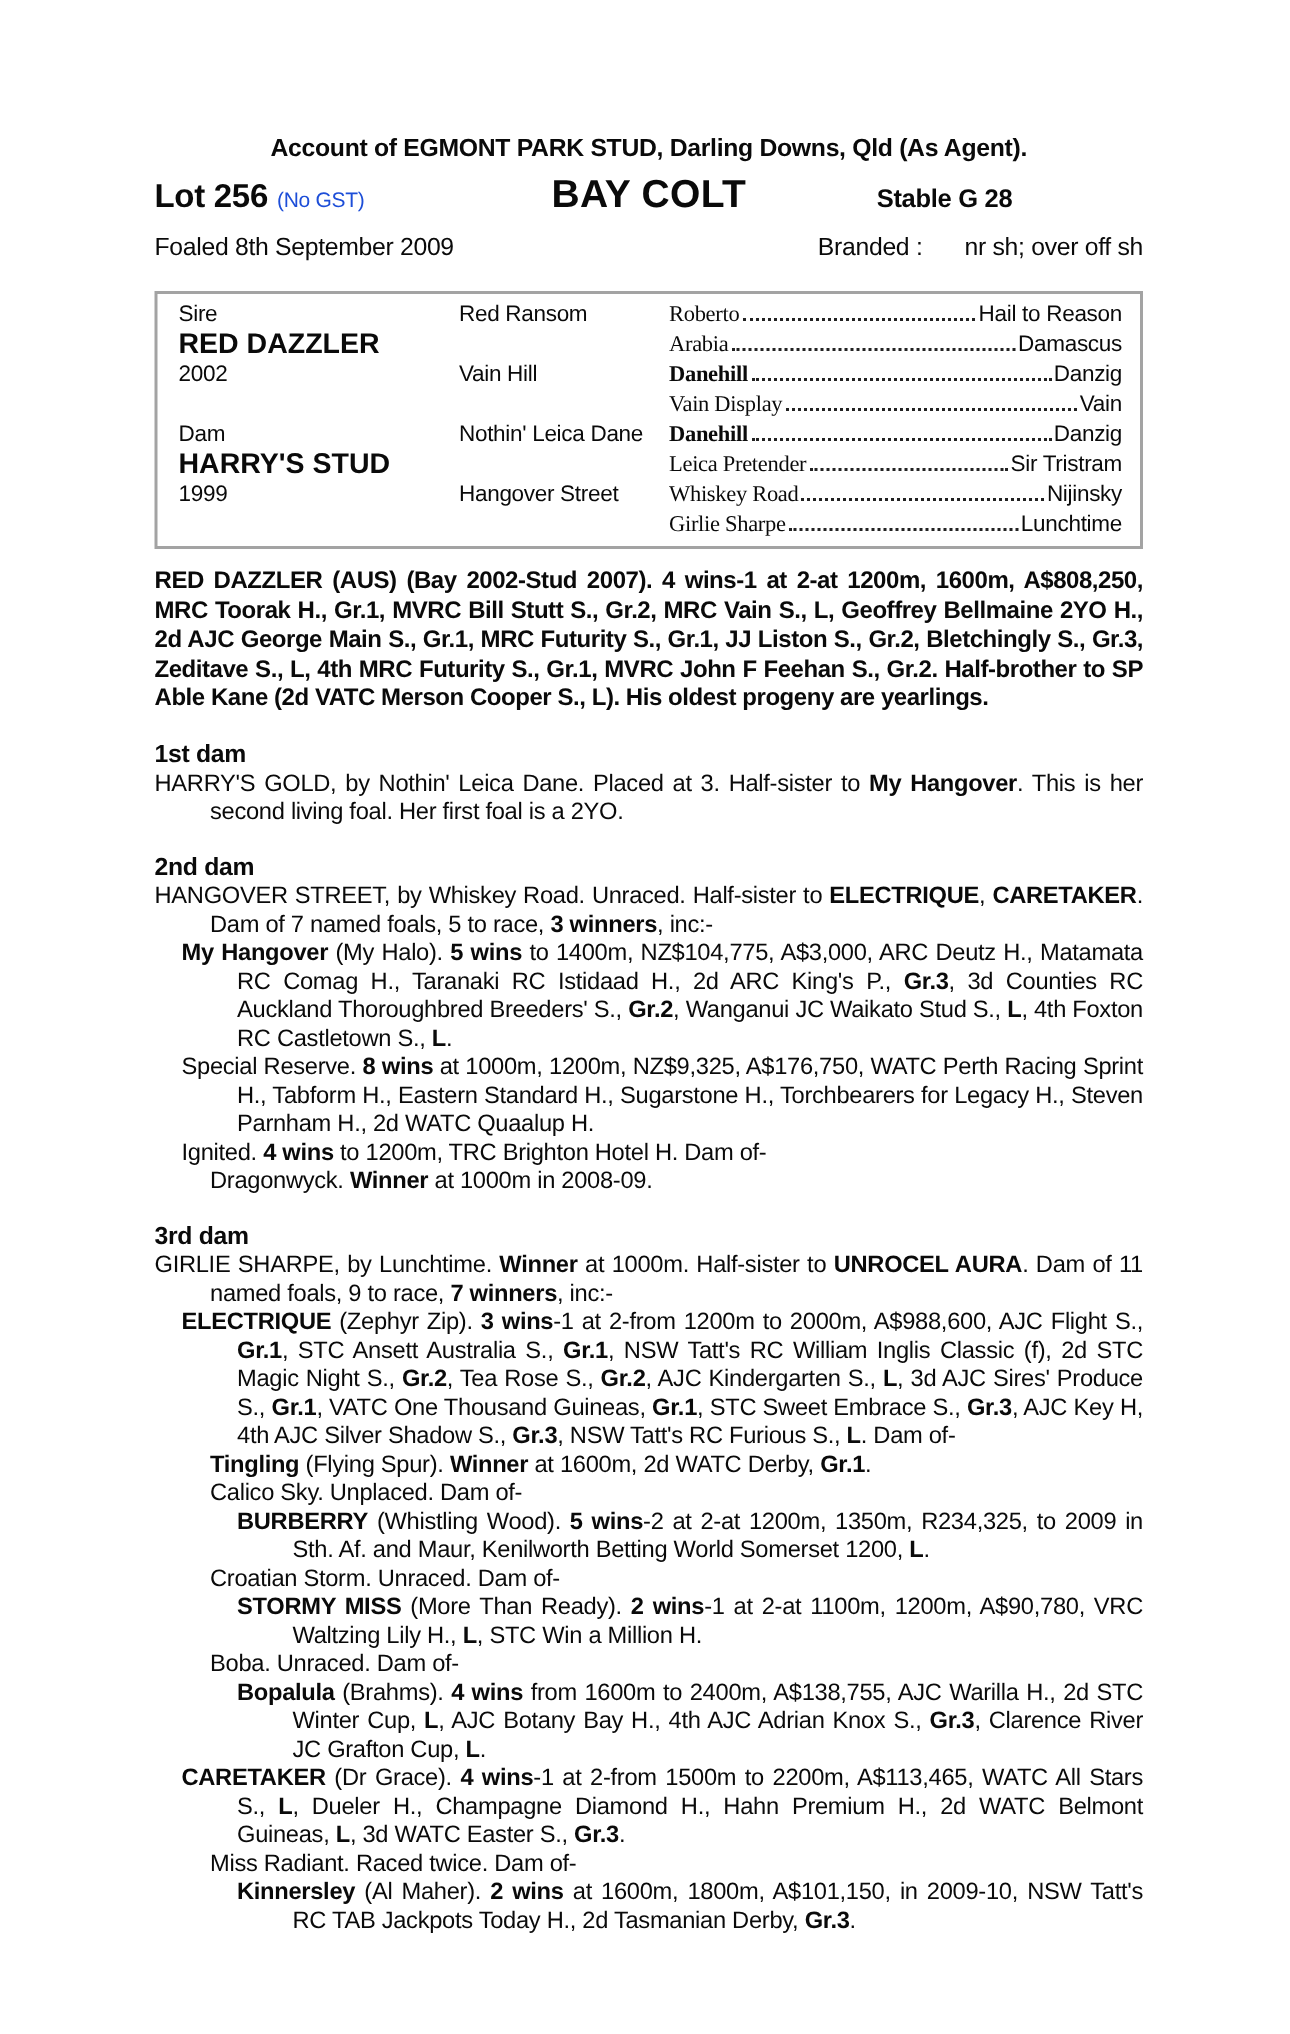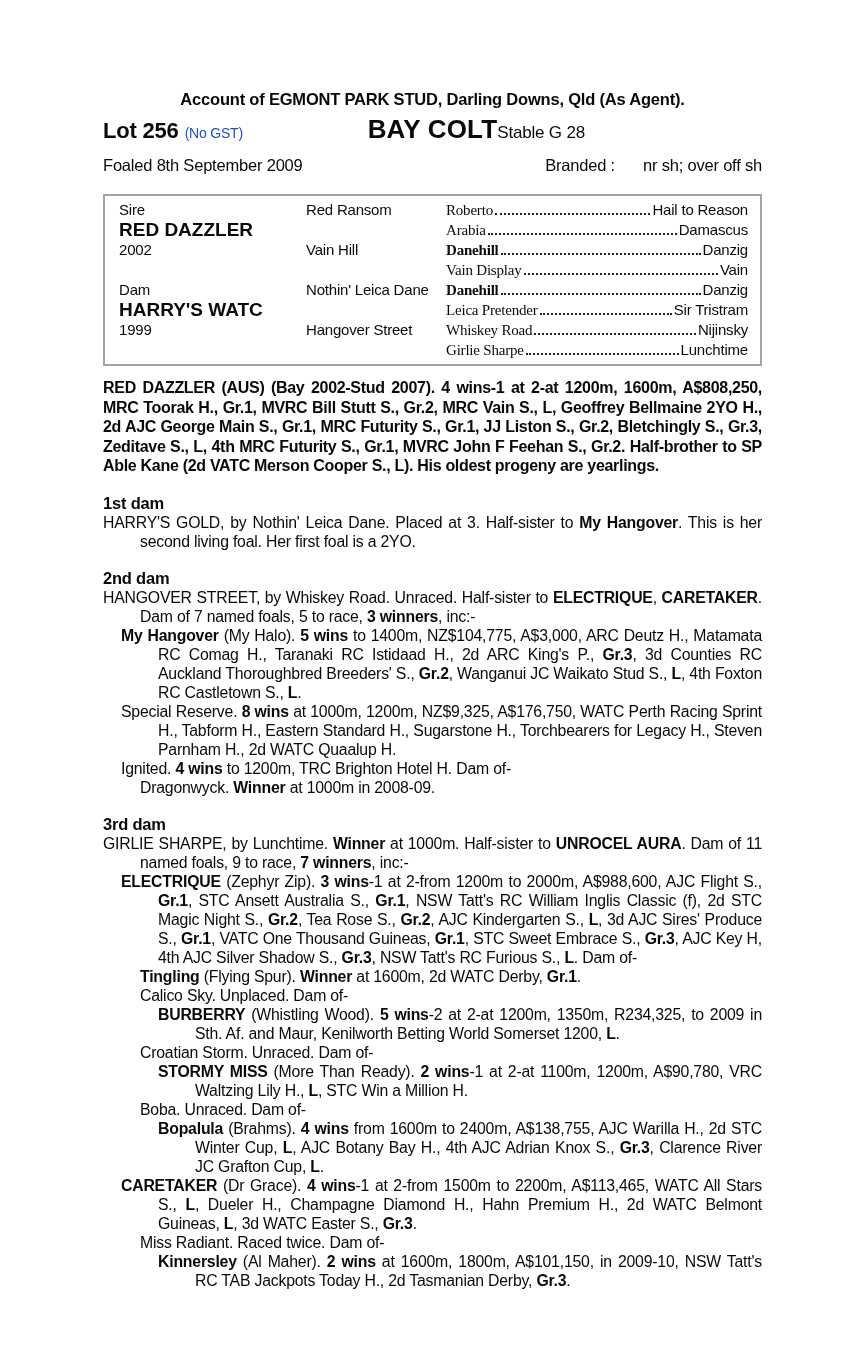--- a/index.html
+++ b/index.html
@@ -14,21 +14,21 @@
   
   .account-line { text-align:center; font-weight:bold; font-size:16.5px; }
   .lot-row {
     display:grid; grid-template-columns:1fr auto 1fr;
     align-items:baseline; margin-top:5px;
   }
   .lot-left { display:flex; align-items:baseline; gap:6px; }
   .lot-number { font-weight:bold; font-size:22px; }
   .gst-note { font-size:14px; color:#1d4ed8; }
   .horse-type { font-weight:bold; font-size:26px; letter-spacing:0.2px; }
-  .stable-number { font-weight:normal; font-size:17px; text-align:left; }
+  .stable-number { font-weight:bold; font-size:17px; text-align:center; }
   .foaled-row {
     display:flex; justify-content:space-between; align-items:baseline;
     margin-top:11px; font-size:16.5px;
   }
   .branded-group { display:flex; gap:28px; }
 
   
   .ped-table {
     border:2px solid #a3a3a3; margin-top:19px;
     padding:4px 12px 4px 14px;
@@ -90,21 +90,21 @@
       <span>Branded :</span>
       <span>nr sh; over off sh</span>
     </span>
   </div>
 
   <div class="ped-table">
     <div class="ped-cell c1r1">Sire</div>
     <div class="ped-cell ped-bigname c1r2">RED DAZZLER</div>
     <div class="ped-cell c1r3">2002</div>
     <div class="ped-cell c1r5">Dam</div>
-    <div class="ped-cell ped-bigname c1r6">HARRY'S WATC</div>
+    <div class="ped-cell ped-bigname c1r6">HARRY'S STUD</div>
     <div class="ped-cell c1r7">1999</div>
 
     <div class="ped-cell c2r1">Red Ransom</div>
     <div class="ped-cell c2r3">Vain Hill</div>
     <div class="ped-cell c2r5">Nothin' Leica Dane</div>
     <div class="ped-cell c2r7">Hangover Street</div>
 
     <div class="anc-row c3r1">
       <span class="nm">Roberto</span>
         <span class="leader"></span>

